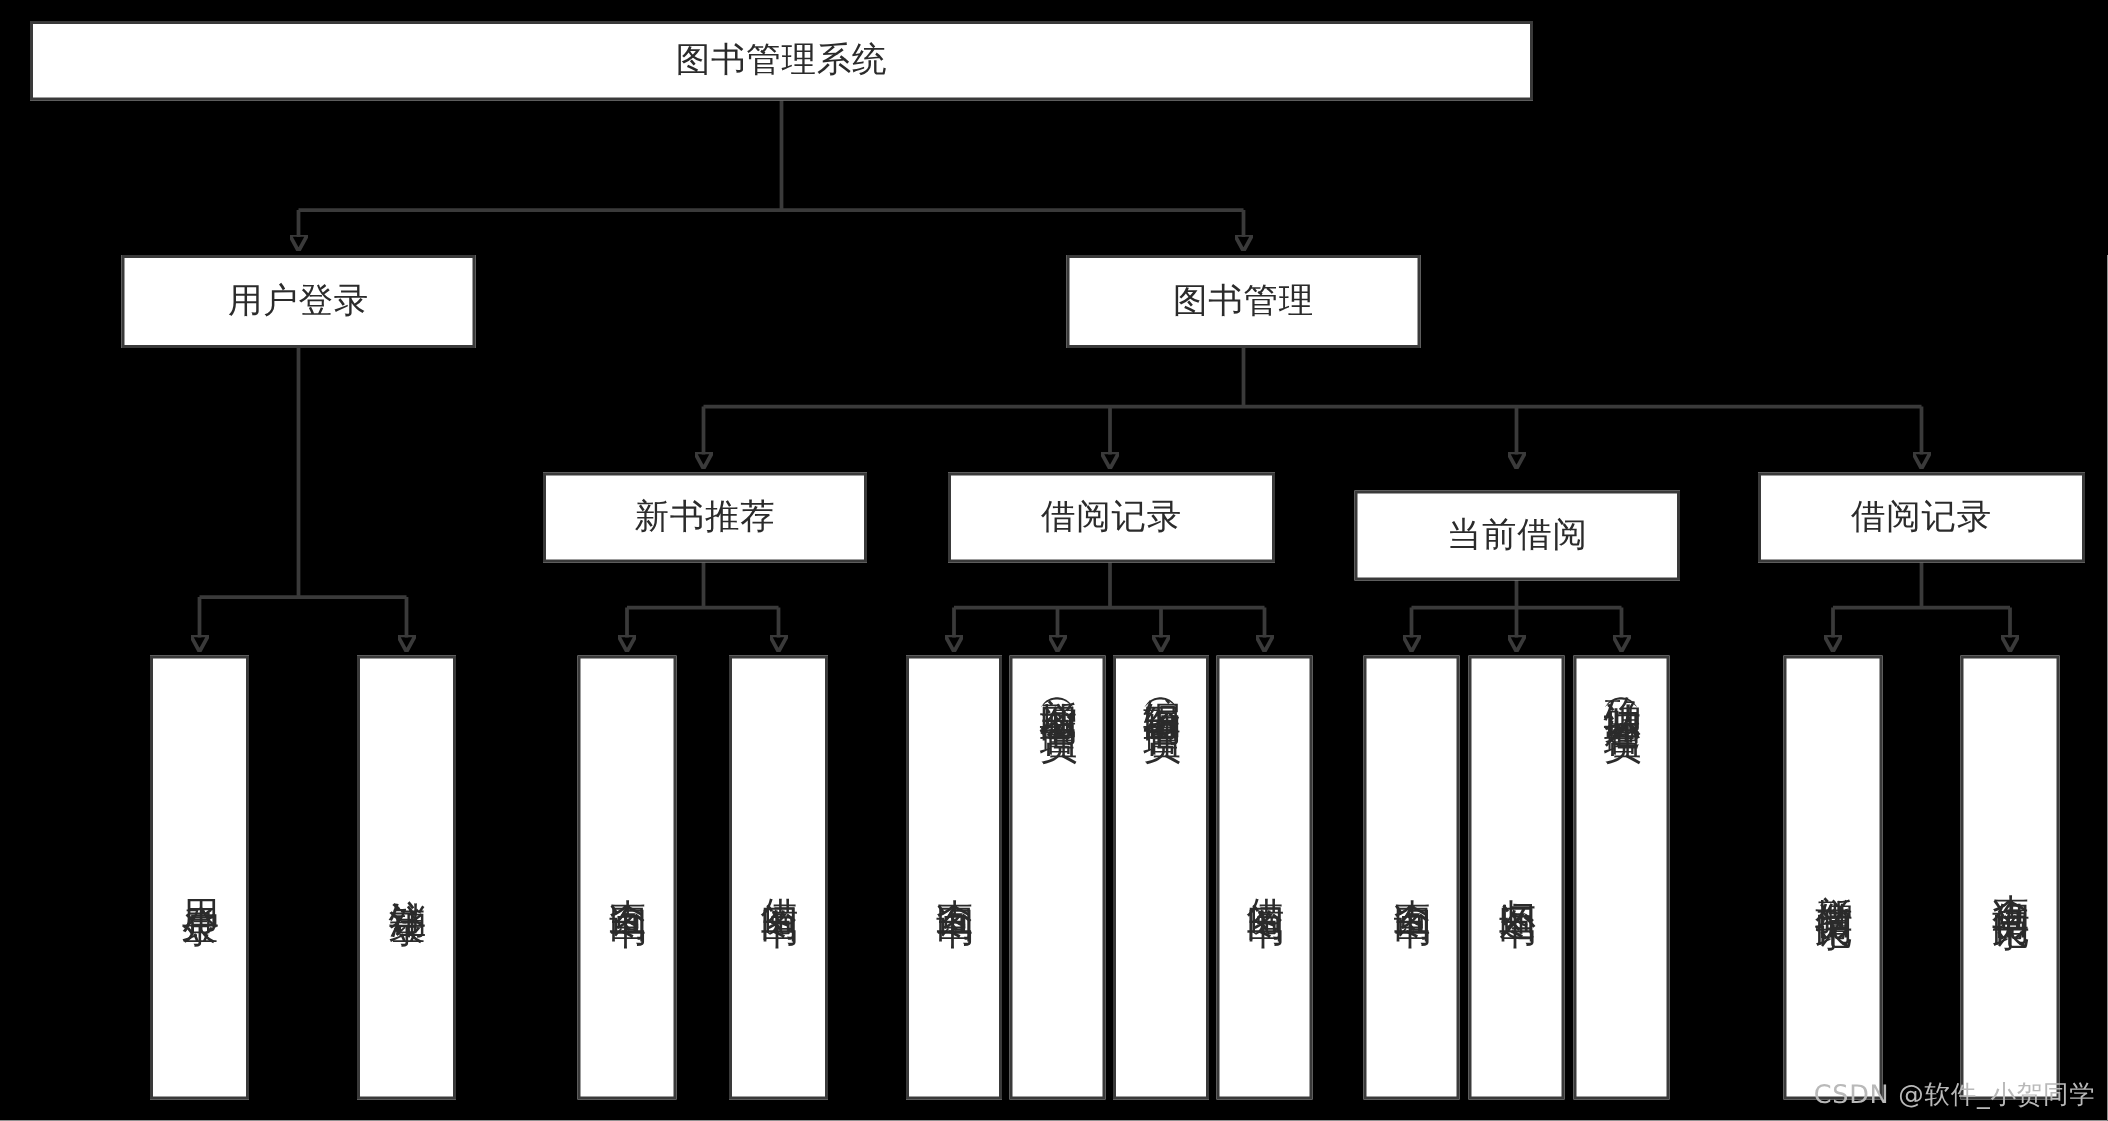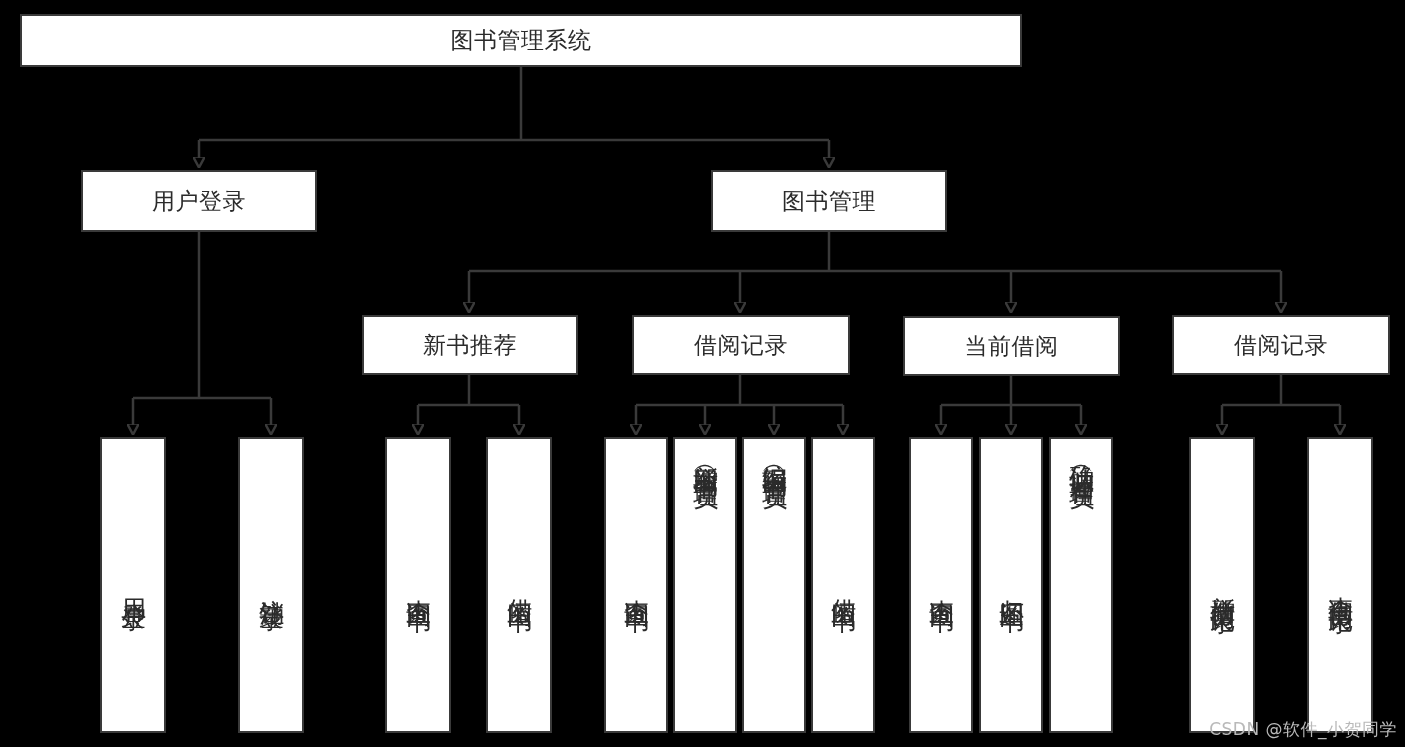--- a/index.html
+++ b/index.html
@@ -138,21 +138,21 @@
   <div class="node" style="left:362px; top:315px; width:216px; height:60px;">
     <span class="label">新书推荐</span>
   </div>
 
   <div class="node" style="left:711px; top:170px; width:236px; height:62px;">
     <span class="label">图书管理</span>
   </div>
   <div class="node" style="left:632px; top:315px; width:218px; height:60px;">
     <span class="label">借阅记录</span>
   </div>
-  <div class="node" style="left:903px; top:316px; width:217px; height:60px;">
+  <div class="node" style="left:903px; top:327px; width:217px; height:60px;">
     <span class="label">当前借阅</span>
   </div>
   <div class="node" style="left:1172px; top:315px; width:218px; height:60px;">
     <span class="label">借阅记录</span>
   </div>
 
   <div class="node vertical pad-mid" style="left:100px; top:437px; width:66px; height:296px;">
     <span class="label">用户登录</span>
   </div>
   <div class="node vertical pad-mid" style="left:238px; top:437px; width:66px; height:296px;">

